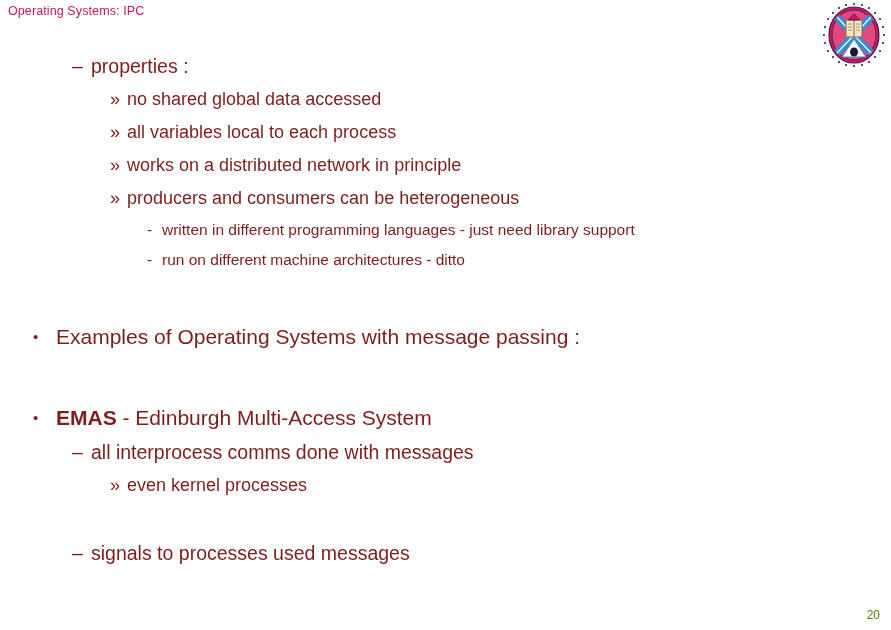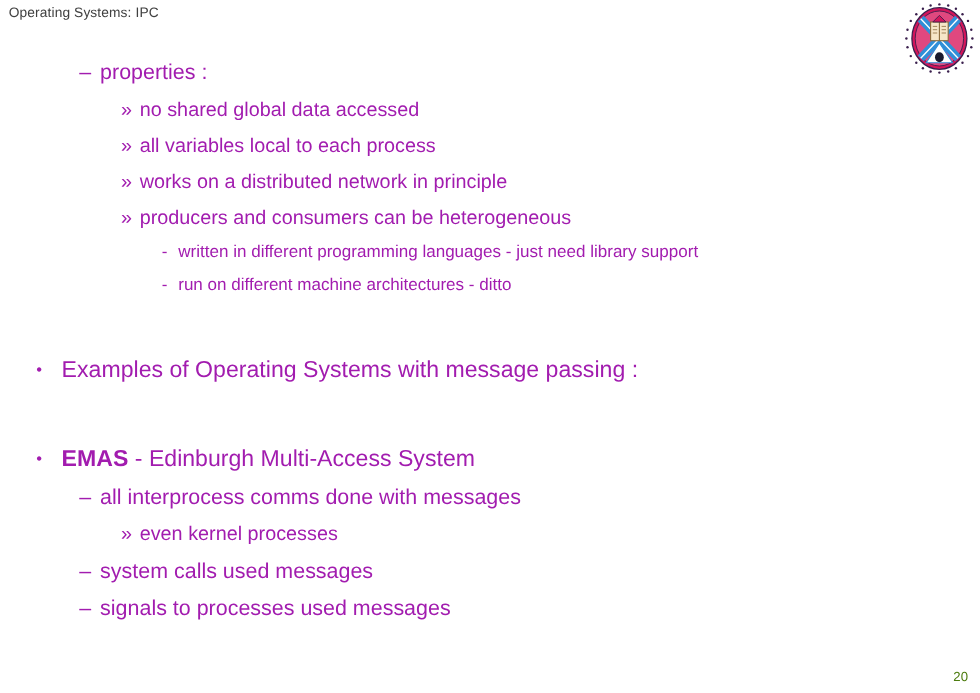--- a/index.html
+++ b/index.html
@@ -20,21 +20,21 @@
   }
 
   
   .slide-header {
     position: absolute;
     left: 8px;
     top: 3px;
     font-size: 12.5px;
     line-height: 16px;
     letter-spacing: 0.1px;
-    color: #404040;
+    color: #be185d;
     white-space: nowrap;
   }
 
   
   .crest {
     position: absolute;
     left: 822px;
     top: 1px;
     width: 64px;
     height: 68px;
@@ -44,21 +44,21 @@
   .body-area {
     position: absolute;
     left: 0;
     top: 0;
     width: 891px;
     height: 630px;
   }
   .line {
     position: absolute;
     white-space: nowrap;
-    color: #a21caf;
+    color: #7f1d1d;
   }
   .marker {
     display: inline-block;
     text-align: left;
   }
 
   
   .lvl-bullet {
     font-size: 21px;
     line-height: 25px;
@@ -188,19 +188,18 @@
       <div class="line lvl-guil" style="top: 88px;"><span class="marker">»</span><span>no shared global data accessed</span></div>
       <div class="line lvl-guil" style="top: 154px;"><span class="marker">»</span><span>works on a distributed network in principle</span></div>
       <div class="line lvl-guil" style="top: 121px;"><span class="marker">»</span><span>all variables local to each process</span></div>
       <div class="line lvl-hyphen" style="top: 220px;"><span class="marker">-</span><span>written in different programming languages - just need library support</span></div>
       <div class="line lvl-guil" style="top: 187px;"><span class="marker">»</span><span>producers and consumers can be heterogeneous</span></div>
       <div class="line lvl-bullet" style="top: 324px;"><span class="marker">•</span><span>Examples of Operating Systems with message passing :</span></div>
       <div class="line lvl-hyphen" style="top: 250px;"><span class="marker">-</span><span>run on different machine architectures - ditto</span></div>
       <div class="line lvl-bullet" style="top: 405px;"><span class="marker">•</span><span class="bold">EMAS</span><span> - Edinburgh Multi-Access System</span></div>
       <div class="line lvl-guil" style="top: 474px;"><span class="marker">»</span><span>even kernel processes</span></div>
       <div class="line lvl-dash" style="top: 441px;"><span class="marker">–</span><span>all interprocess comms done with messages</span></div>
-      <div class="line lvl-dash" style="top: 508px;"><span class="marker">–</span><span>system calls used messages</span></div>
       <div class="line lvl-dash" style="top: 542px;"><span class="marker">–</span><span>signals to processes used messages</span></div>
     </div>
 
   <div class="page-number">20</div>
 
 </div>
 
 </body></html>

